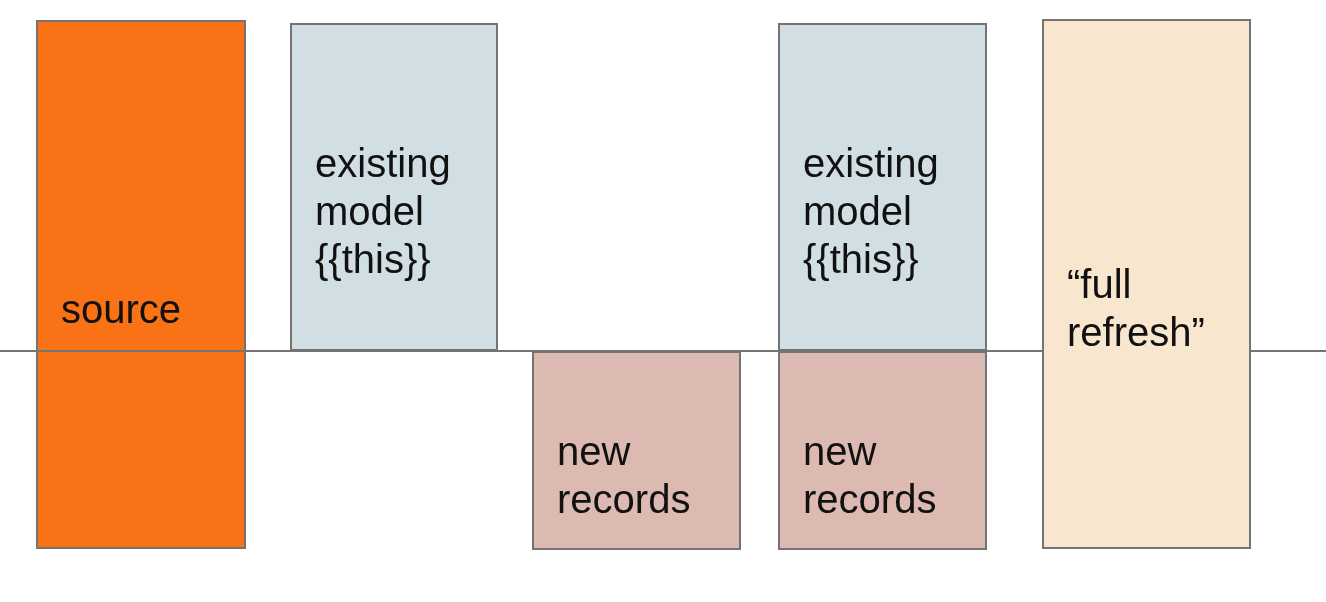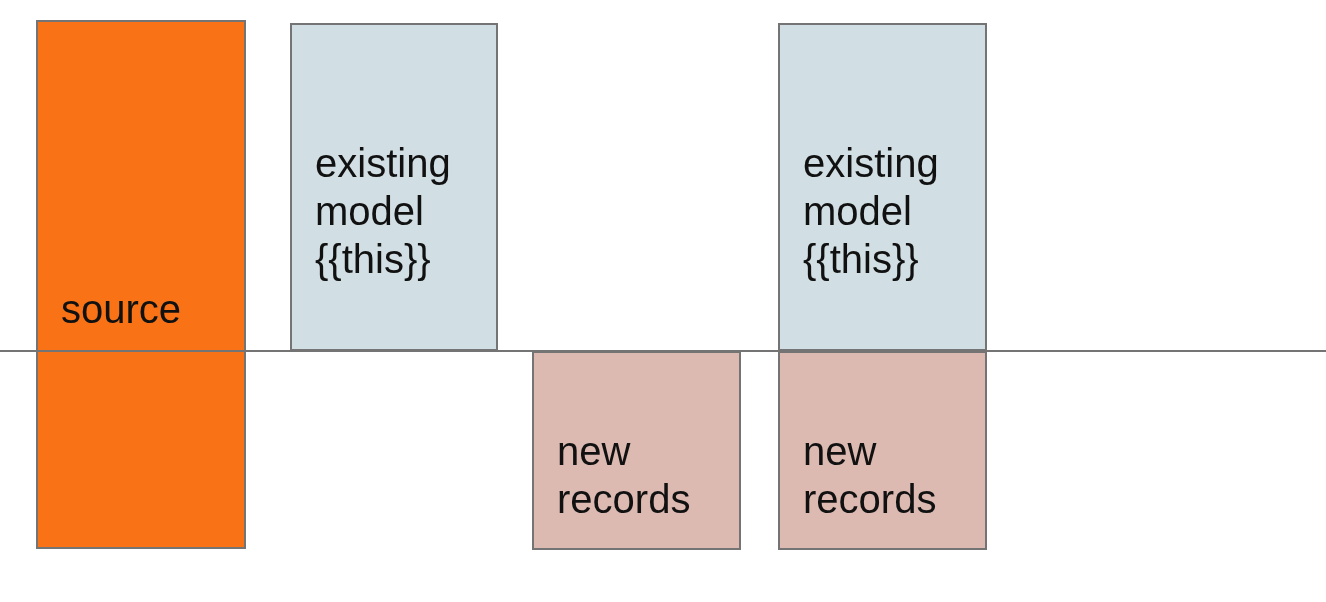--- a/index.html
+++ b/index.html
@@ -95,14 +95,18 @@
     <span class="label">existing
 model
 {{this}}</span>
   </div>
 
   <div class="box box-new-2">
     <span class="label">new
 records</span>
   </div>
 
+  <div class="box box-full-refresh">
+    <span class="label">“full
+refresh”</span>
+  </div>
 
 </div>
 
 </body></html>

